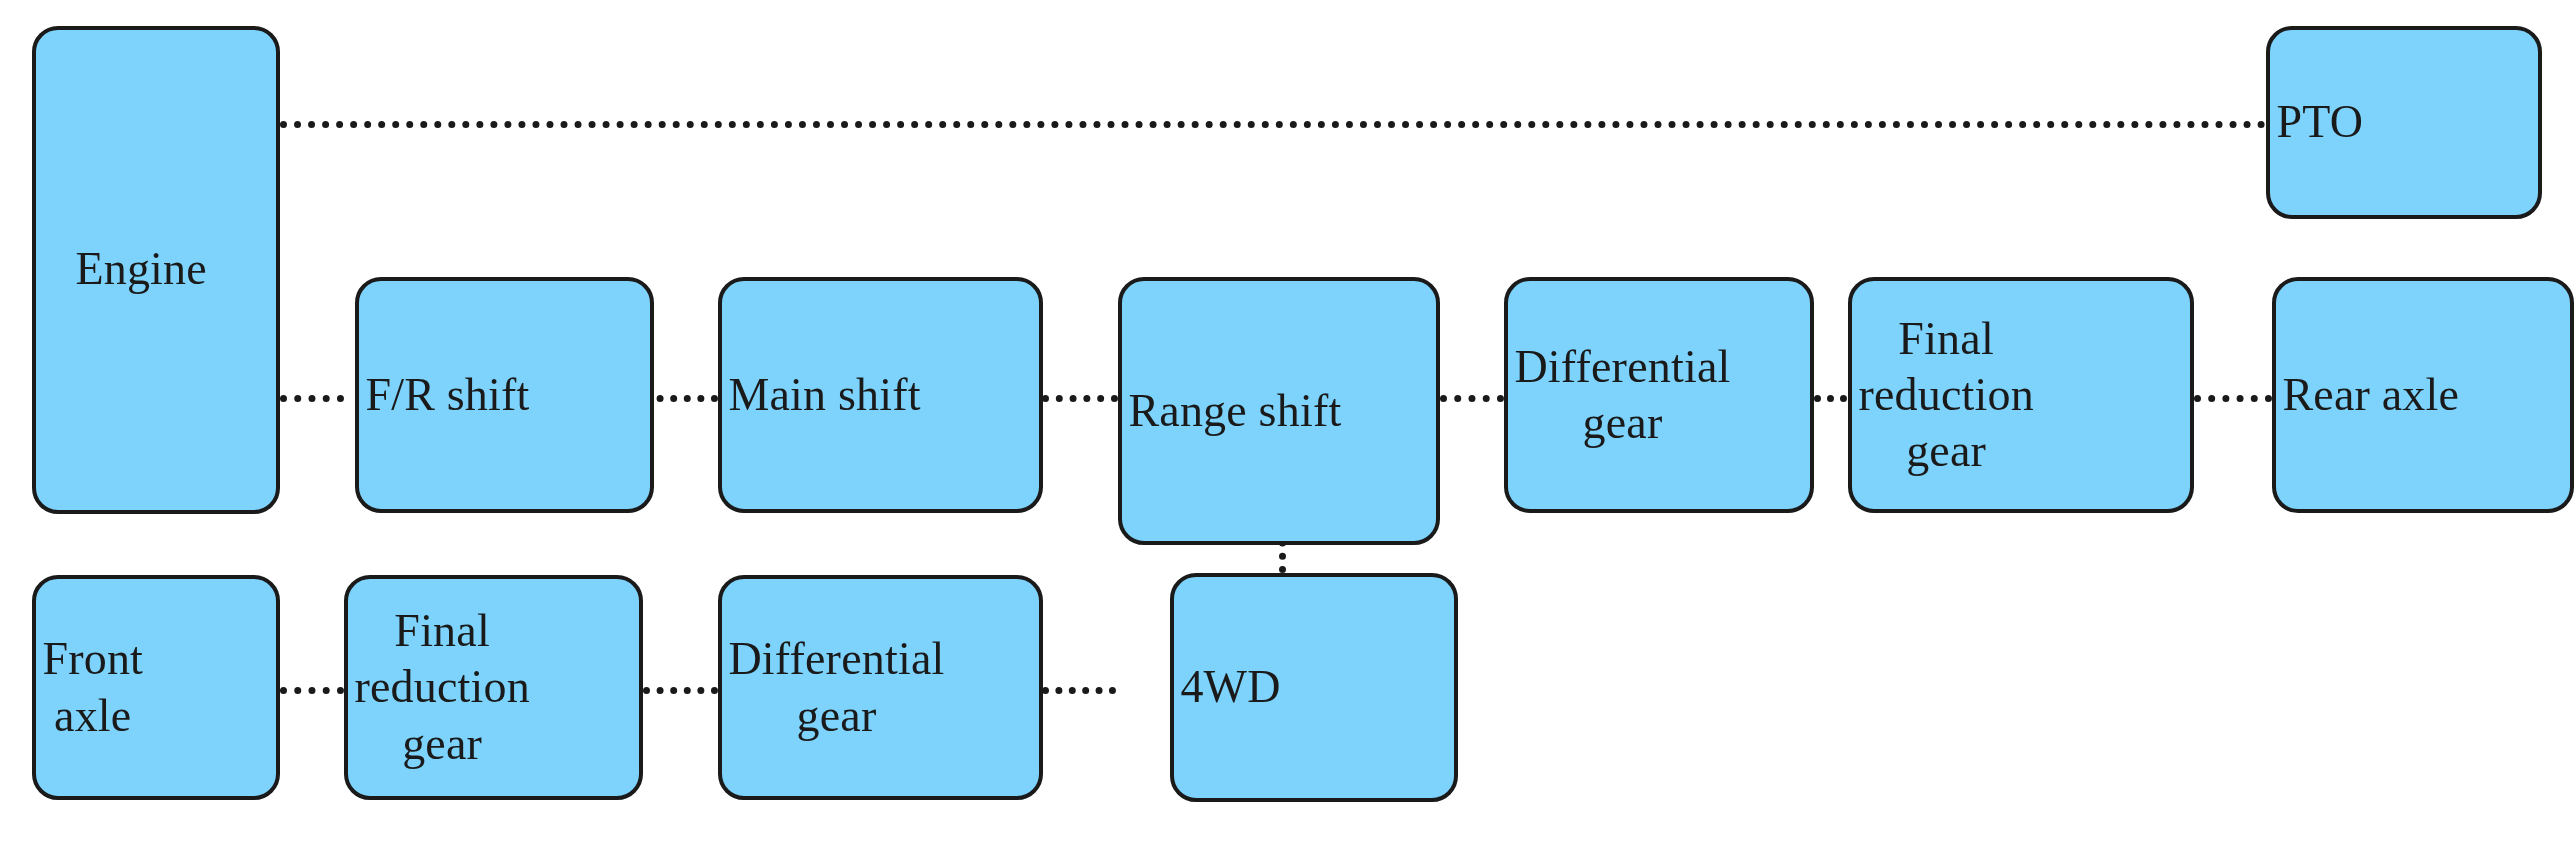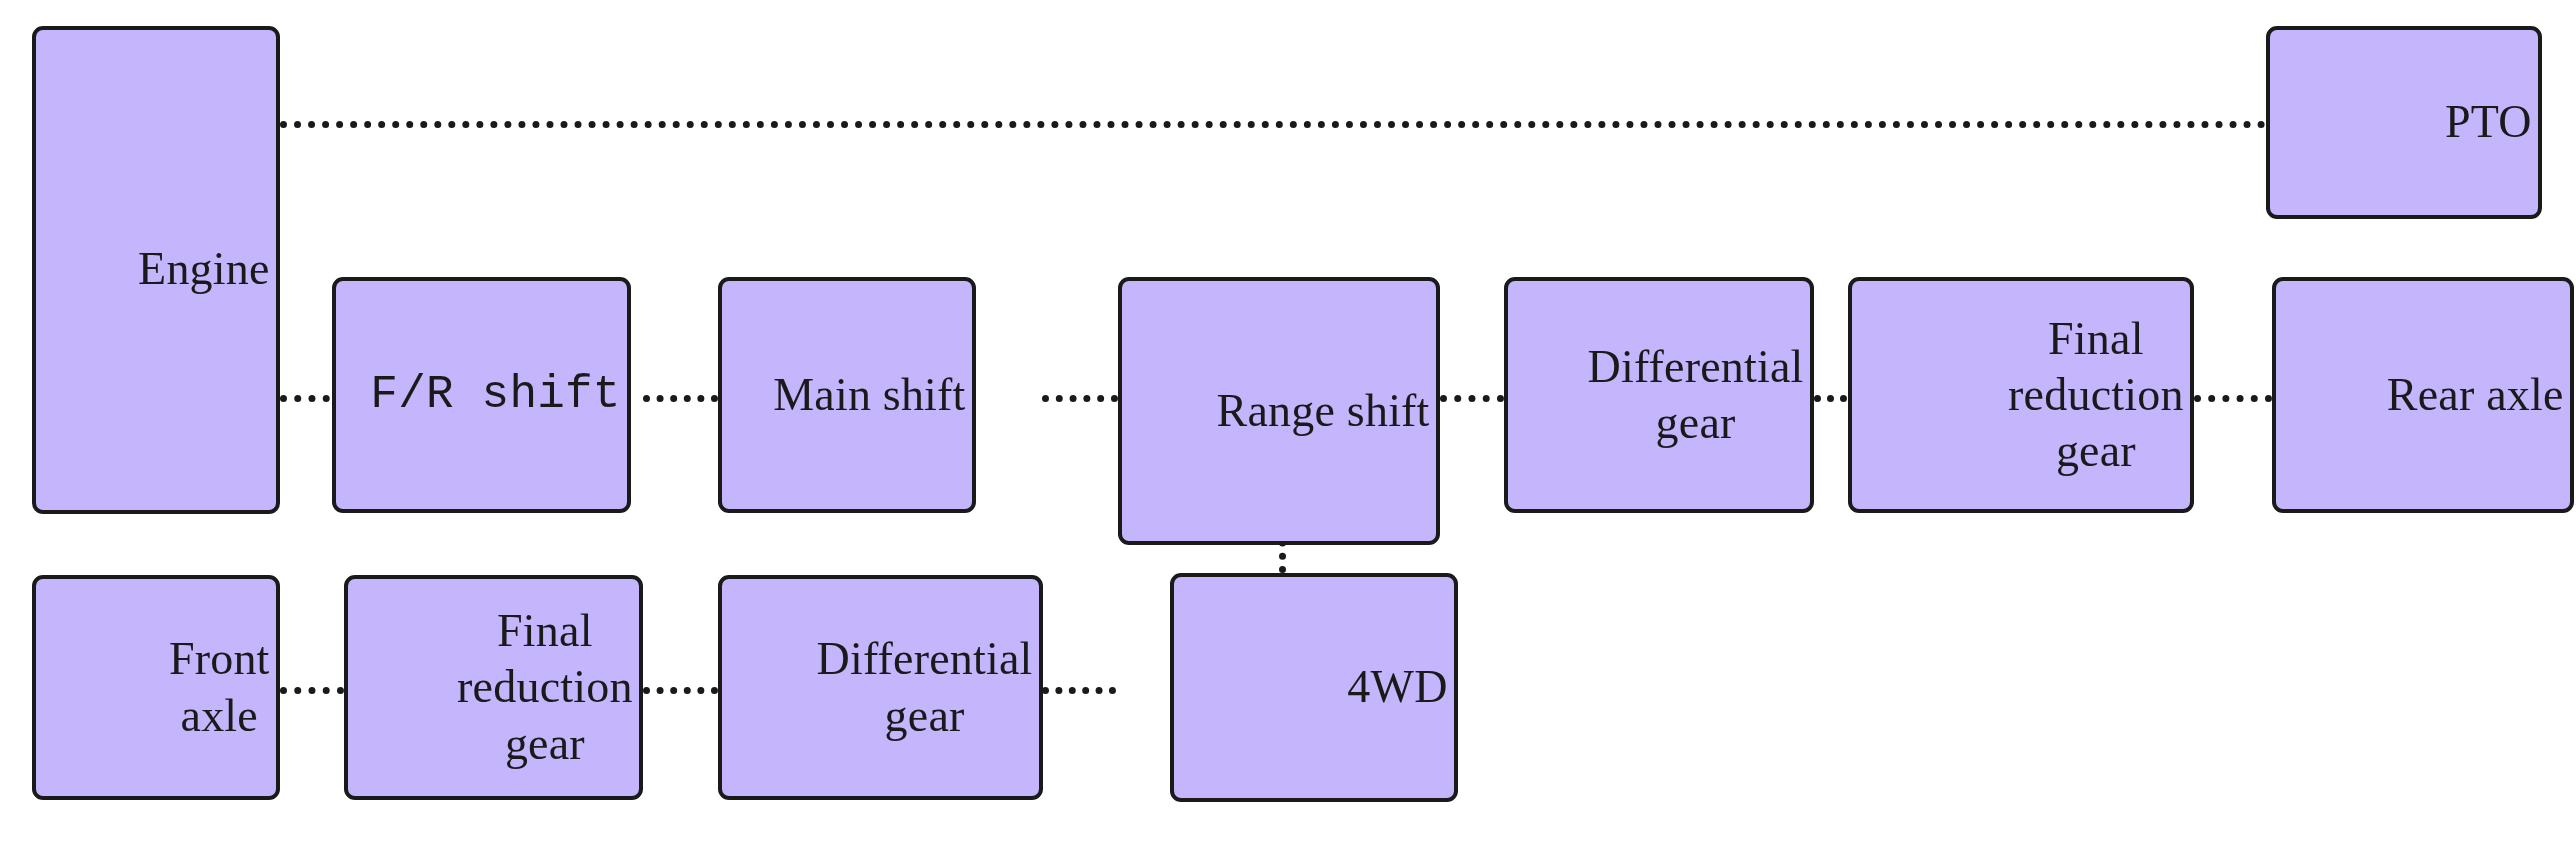--- a/index.html
+++ b/index.html
@@ -11,26 +11,26 @@
     position: relative;
     width: 2576px;
     height: 844px;
     background: #ffffff;
     overflow: hidden;
     font-family: "Liberation Serif", "DejaVu Serif", serif;
   }
   .node {
     position: absolute;
     box-sizing: border-box;
-    background: #c4b5fd;
+    background: #7dd3fc;
     border: 4px solid #1a1a1a;
-    border-radius: 11px;
+    border-radius: 26px;
     display: flex;
     align-items: center;
-    justify-content: flex-end;
+    justify-content: flex-start;
     text-align: center;
     z-index: 5;
   }
   .node-label {
     font-size: 46px;
     line-height: 1.22;
     color: #1a1a1a;
     letter-spacing: 0.2px;
     padding: 0 6.4px;
     white-space: pre-line;
@@ -63,24 +63,24 @@
     <div class="conn-h" style="left: 280px; top: 687px; width: 64px;"></div>
     <div class="conn-h" style="left: 643px; top: 687px; width: 75px;"></div>
     <div class="conn-h" style="left: 1042px; top: 687px; width: 74px;"></div>
     <div class="conn-v" style="left: 1279px; top: 513px; height: 60px;"></div>
     <div class="node" style="left: 32px; top: 25.5px; width: 248px; height: 488px; padding-left: 33px;">
       <span class="node-label">Engine</span>
     </div>
     <div class="node" style="left: 2266px; top: 26px; width: 276px; height: 193px;">
       <span class="node-label">PTO</span>
     </div>
-    <div class="node" style="left: 332px; top: 277px; width: 299px; height: 236px; font-family: Liberation Mono, monospace;">
+    <div class="node" style="left: 355px; top: 277px; width: 299px; height: 236px;">
       <span class="node-label">F/R shift</span>
     </div>
-    <div class="node" style="left: 718px; top: 277px; width: 258px; height: 236px;">
+    <div class="node" style="left: 718px; top: 277px; width: 325px; height: 236px;">
       <span class="node-label">Main shift</span>
     </div>
     <div class="node" style="left: 1118px; top: 277px; width: 322px; height: 268px;">
       <span class="node-label">Range shift</span>
     </div>
     <div class="node" style="left: 1504px; top: 277px; width: 310px; height: 236px;">
       <span class="node-label">Differential
 gear</span>
     </div>
     <div class="node" style="left: 1848px; top: 277px; width: 346px; height: 236px;">

